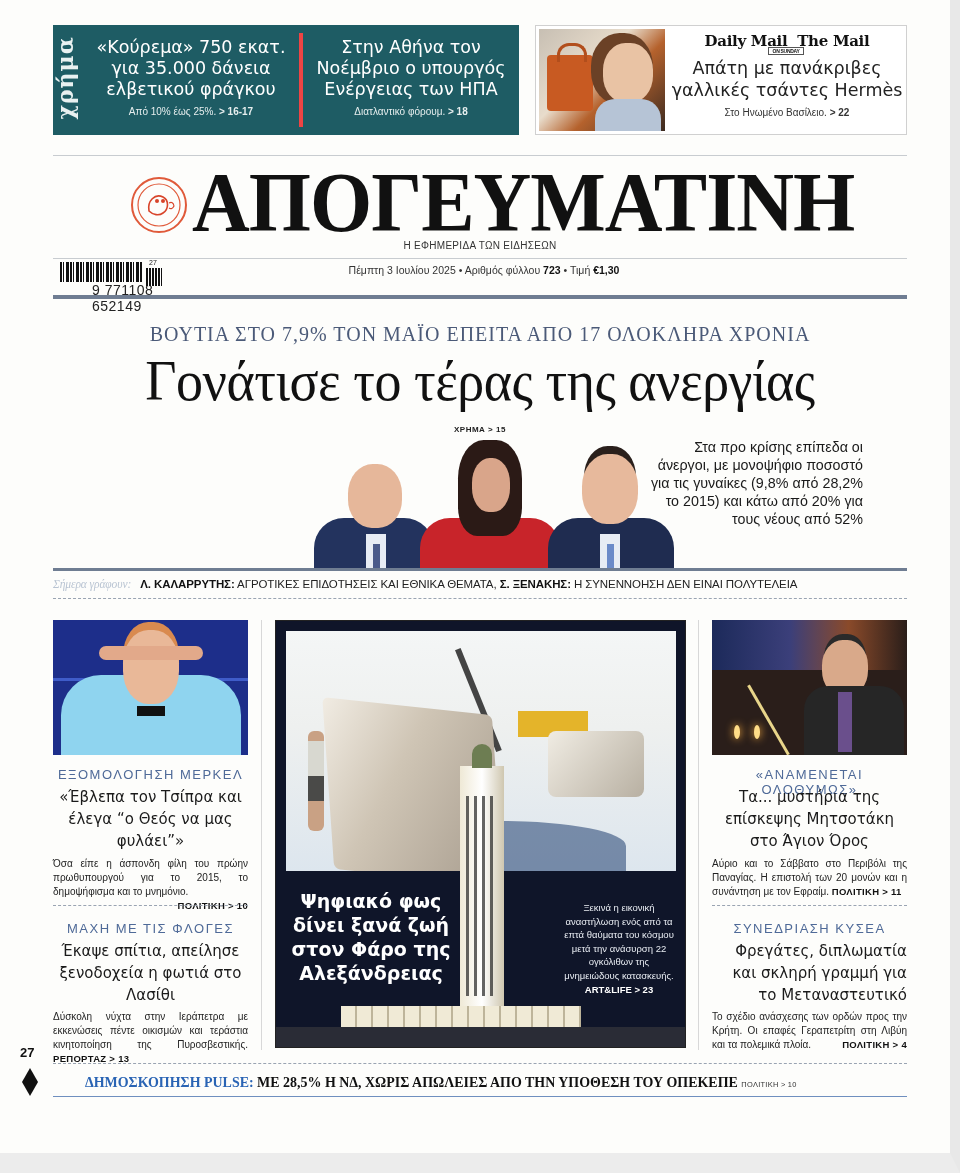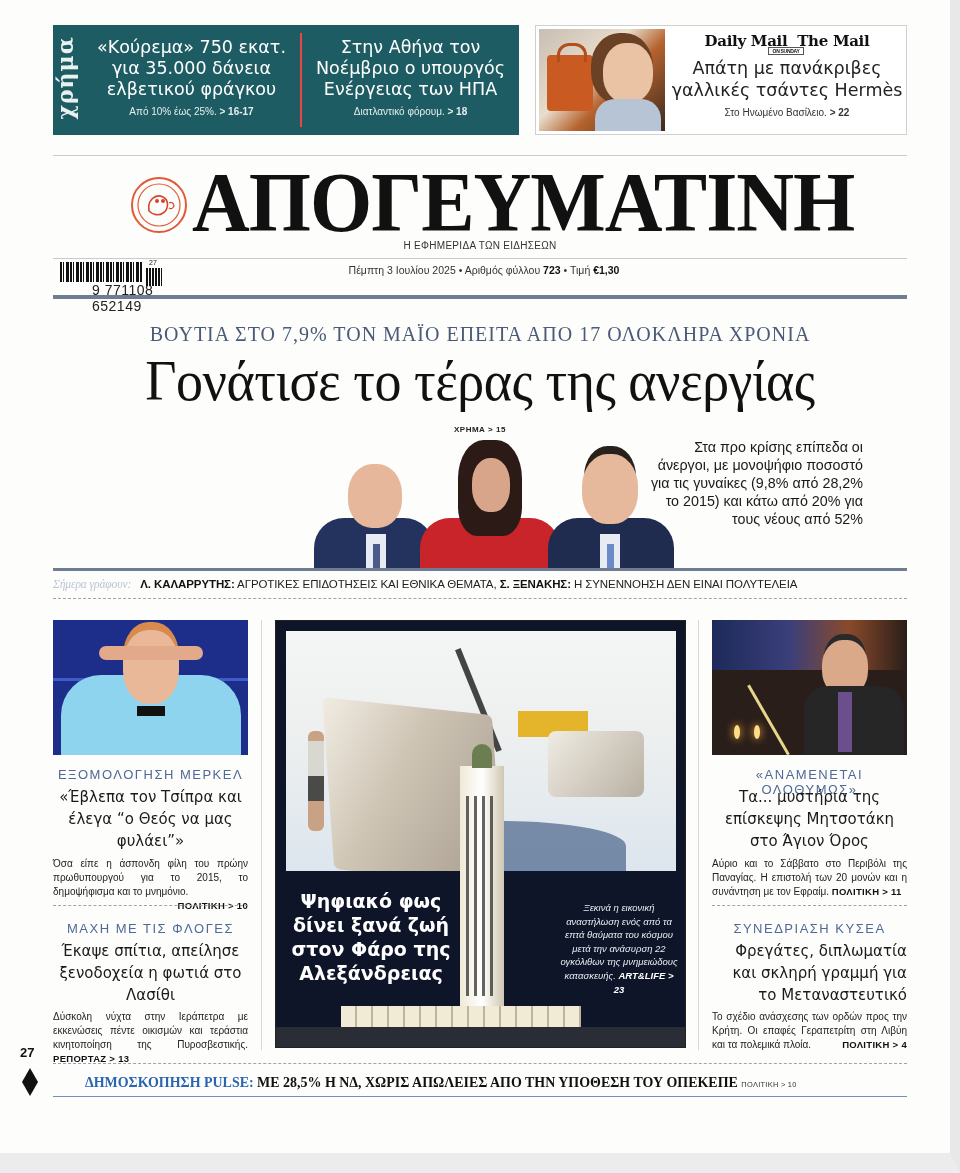--- a/index.html
+++ b/index.html
@@ -6,21 +6,21 @@
   html, body { width: 960px; height: 1173px; background: #ffffff; overflow: hidden; }
   body { position: relative; font-family: "Liberation Sans", "DejaVu Sans", sans-serif; color: #1a1a1a; }
 
   .page { position: absolute; left: 0; top: 0; width: 960px; height: 1173px; background: #fdfdfb; border-right: 10px solid #e8e8e8; border-bottom: 20px solid #ececec; }
 
   
   .promo-teal { position: absolute; left: 53px; top: 25px; width: 466px; height: 110px; background: #1e5c64; color: #fff; display: flex; }
   .promo-teal .vtag { width: 30px; position: relative; }
   .promo-teal .vtag span { position: absolute; left: -30px; top: 40px; transform: rotate(-90deg); font-family: "DejaVu Serif", serif; font-weight: bold; font-size: 22px; white-space: nowrap; color: #e9f1f1; letter-spacing: 1px; }
   .promo-teal .col { flex: 1; text-align: center; padding-top: 12px; }
-  .promo-teal .col + .col { border-left: 2px solid #ef4444; margin: 8px 0; padding-top: 4px; }
+  .promo-teal .col + .col { border-left: 4px solid #ef4444; margin: 8px 0; padding-top: 4px; }
   .promo-teal .hl { font-family: "DejaVu Sans", sans-serif; font-size: 17.5px; line-height: 21px; color: #ffffff; }
   .promo-teal .sub { font-size: 10px; margin-top: 6px; color: #e6eeee; }
   .promo-teal .sub b { font-weight: bold; }
 
   .promo-dm { position: absolute; left: 535px; top: 25px; width: 372px; height: 110px; border: 1px solid #d0d0d0; background: #fff; display: flex; }
   .promo-dm .photo { width: 126px; height: 102px; margin: 3px; background: linear-gradient(135deg, #c7bfb3 0%, #e8dccb 40%, #b5622d 60%, #3b2a20 100%); position: relative; overflow: hidden; }
   .promo-dm .photo .bag { position: absolute; left: 8px; top: 26px; width: 46px; height: 56px; background: #c85a22; border-radius: 4px; }
   .promo-dm .photo .bag:before { content: ""; position: absolute; left: 10px; top: -12px; width: 24px; height: 16px; border: 3px solid #b24e1c; border-bottom: none; border-radius: 12px 12px 0 0; }
   .promo-dm .photo .face { position: absolute; left: 64px; top: 14px; width: 50px; height: 60px; background: #e9c3a4; border-radius: 45%; box-shadow: -6px -4px 0 6px #6b4126; }
   .promo-dm .photo .body { position: absolute; left: 56px; top: 70px; width: 66px; height: 40px; background: #b6c4d6; border-radius: 20px 20px 0 0; }
@@ -82,21 +82,21 @@
   .feature .crane { position: absolute; left: 210px; top: 10px; width: 6px; height: 110px; background: #444; transform: rotate(-22deg); transform-origin: bottom; }
   .feature .crane2 { position: absolute; left: 232px; top: 80px; width: 70px; height: 26px; background: #e4b42a; }
   .feature .man { position: absolute; left: 22px; top: 100px; width: 16px; height: 100px; background: linear-gradient(180deg, #c9a184 0 10%, #d8d8d0 10% 45%, #4a4a48 45% 70%, #c9a184 70%); border-radius: 6px; }
   .feature .shadow { position: absolute; left: 90px; top: 190px; width: 250px; height: 50px; background: #1f3e70; opacity: 0.55; border-radius: 50% 50% 0 0; }
   .feature .tower { position: absolute; left: 184px; top: 145px; width: 44px; height: 250px; background: linear-gradient(90deg, #efe9d6, #ffffff 50%, #cfc7b0); }
   .feature .tower:before { content: ""; position: absolute; left: 12px; top: -22px; width: 20px; height: 24px; background: #6d7d52; border-radius: 10px 10px 0 0; }
   .feature .tower .stripes { position: absolute; left: 6px; top: 30px; width: 32px; height: 200px; background: repeating-linear-gradient(90deg, #222 0 3px, transparent 3px 8px); opacity: 0.7; }
   .feature .wall { position: absolute; left: 65px; top: 385px; width: 240px; height: 28px; background: repeating-linear-gradient(90deg, #f0ead6 0 14px, #bdb49a 14px 16px); }
   .feature .hill { position: absolute; left: 0; bottom: 0; width: 100%; height: 20px; background: #2a2c36; }
   .feature .ftitle { position: absolute; left: 10px; top: 268px; width: 170px; text-align: center; font-family: "DejaVu Sans", sans-serif; font-weight: bold; font-size: 19px; line-height: 24px; color: #ffffff; }
-  .feature .fbody { position: absolute; left: 284px; top: 280px; width: 118px; text-align: center; font-size: 9.5px; line-height: 13.6px; color: #e8ecf2; font-style: italic; }
+  .feature .fbody { position: absolute; left: 284px; top: 280px; width: 118px; text-align: center; font-size: 9.5px; line-height: 13.6px; color: #e8ecf2; }
   .feature .fbody b { color: #fff; font-weight: bold; }
 
   .page-num { position: absolute; left: 20px; top: 1045px; font-weight: bold; font-size: 13px; color: #111; }
   .diamond { position: absolute; left: 22px; top: 1068px; width: 16px; height: 28px; }
 
   .pulse { position: absolute; left: 85px; top: 1074px; font-family: "Liberation Serif", serif; font-size: 15px; font-weight: bold; white-space: nowrap; transform: scaleX(0.93); transform-origin: left; color: #111; }
   .pulse .lbl { color: #2a64b4; }
   .pulse .ref { font-family: "Liberation Sans", sans-serif; font-size: 8px; font-weight: normal; color: #333; letter-spacing: 0.3px; }
   .rule-bottom { position: absolute; left: 53px; top: 1096px; width: 854px; height: 1px; background: #6f8fbf; }
 </style>

